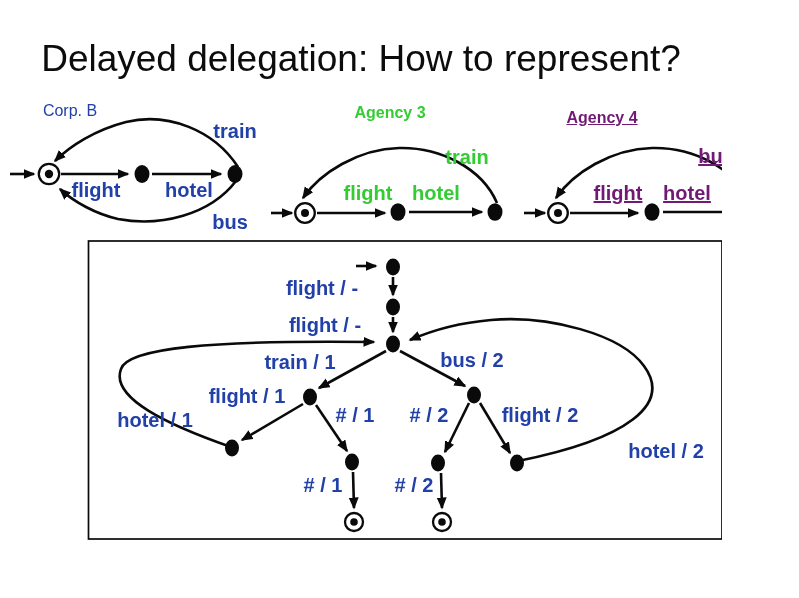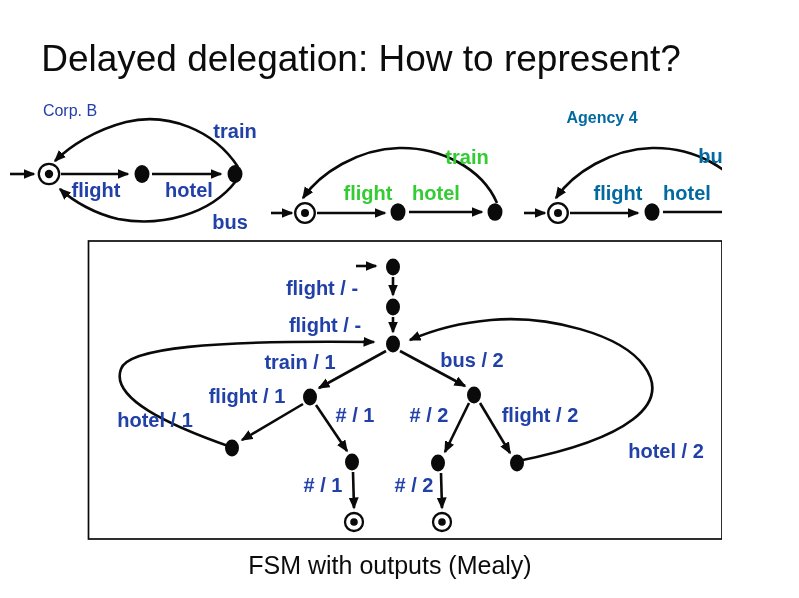--- a/index.html
+++ b/index.html
@@ -11,21 +11,21 @@
     position:absolute;left:0;right:0;top:38px;text-align:center;
     font-size:37px;font-weight:400;color:#0c0c0c;letter-spacing:0px;
   }
   .lbl{
     position:absolute;transform:translate(-50%,-50%);white-space:nowrap;
     font-weight:700;font-size:20px;line-height:1;
   }
   .lbl.plain{font-weight:400;}
   .blue{color:#2140a8;}
   .green{color:#33cc33;}
-  .orange{color:#0369a1;}
+  .orange{color:#701a75;text-decoration:underline;}
   .black{color:#0c0c0c;}
   .section-title{font-size:16px;}
   .caption{font-size:25px;font-weight:400;}
   .pagenum{font-size:14px;font-weight:400;}
   svg.canvas{position:absolute;left:0;top:0;}
   .edge{stroke:#0a0a0a;stroke-width:2.6;fill:none;}
   .node{fill:#0a0a0a;stroke:none;}
   .ring{fill:#ffffff;stroke:#0a0a0a;stroke-width:2.3;}
   .box{fill:none;stroke:#0a0a0a;stroke-width:1.7;}
 </style>
@@ -109,20 +109,21 @@
   </svg>
 
   <div class="title">Delayed delegation: How to represent?</div>
 
   <div class="lbl plain blue section-title" style="left:70px;top:111px;">Corp. B</div>
   <div class="lbl blue" style="left:96px;top:190px;">flight</div>
   <div class="lbl blue" style="left:189px;top:190px;">hotel</div>
   <div class="lbl blue" style="left:235px;top:131px;">train</div>
   <div class="lbl blue" style="left:230px;top:222px;">bus</div>
 
+  <div class="lbl green section-title" style="left:390px;top:113px;">Agency 3</div>
   <div class="lbl green" style="left:368px;top:193px;">flight</div>
   <div class="lbl green" style="left:436px;top:193px;">hotel</div>
   <div class="lbl green" style="left:467px;top:157px;">train</div>
 
   <div class="lbl orange section-title" style="left:602px;top:118px;">Agency 4</div>
   <div class="lbl orange" style="left:618px;top:193px;">flight</div>
   <div class="lbl orange" style="left:687px;top:193px;">hotel</div>
   <div class="lbl orange" style="left:716px;top:156px;">bus</div>
 
   <div class="lbl blue" style="left:322px;top:288px;">flight / -</div>
@@ -131,16 +132,15 @@
   <div class="lbl blue" style="left:472px;top:360px;">bus / 2</div>
   <div class="lbl blue" style="left:247px;top:396px;">flight / 1</div>
   <div class="lbl blue" style="left:355px;top:415px;"># / 1</div>
   <div class="lbl blue" style="left:429px;top:415px;"># / 2</div>
   <div class="lbl blue" style="left:540px;top:415px;">flight / 2</div>
   <div class="lbl blue" style="left:155px;top:420px;text-align:center;">hotel / 1</div>
   <div class="lbl blue" style="left:666px;top:451px;">hotel / 2</div>
   <div class="lbl blue" style="left:323px;top:485px;"># / 1</div>
   <div class="lbl blue" style="left:414px;top:485px;"># / 2</div>
 
-  <div class="lbl plain black caption" style="left:390px;top:565px;">FSM with outputs (Mealy)</div>
   <div class="lbl plain black pagenum" style="left:756px;top:584px;">25</div>
 
 </div>
 
 </body></html>

